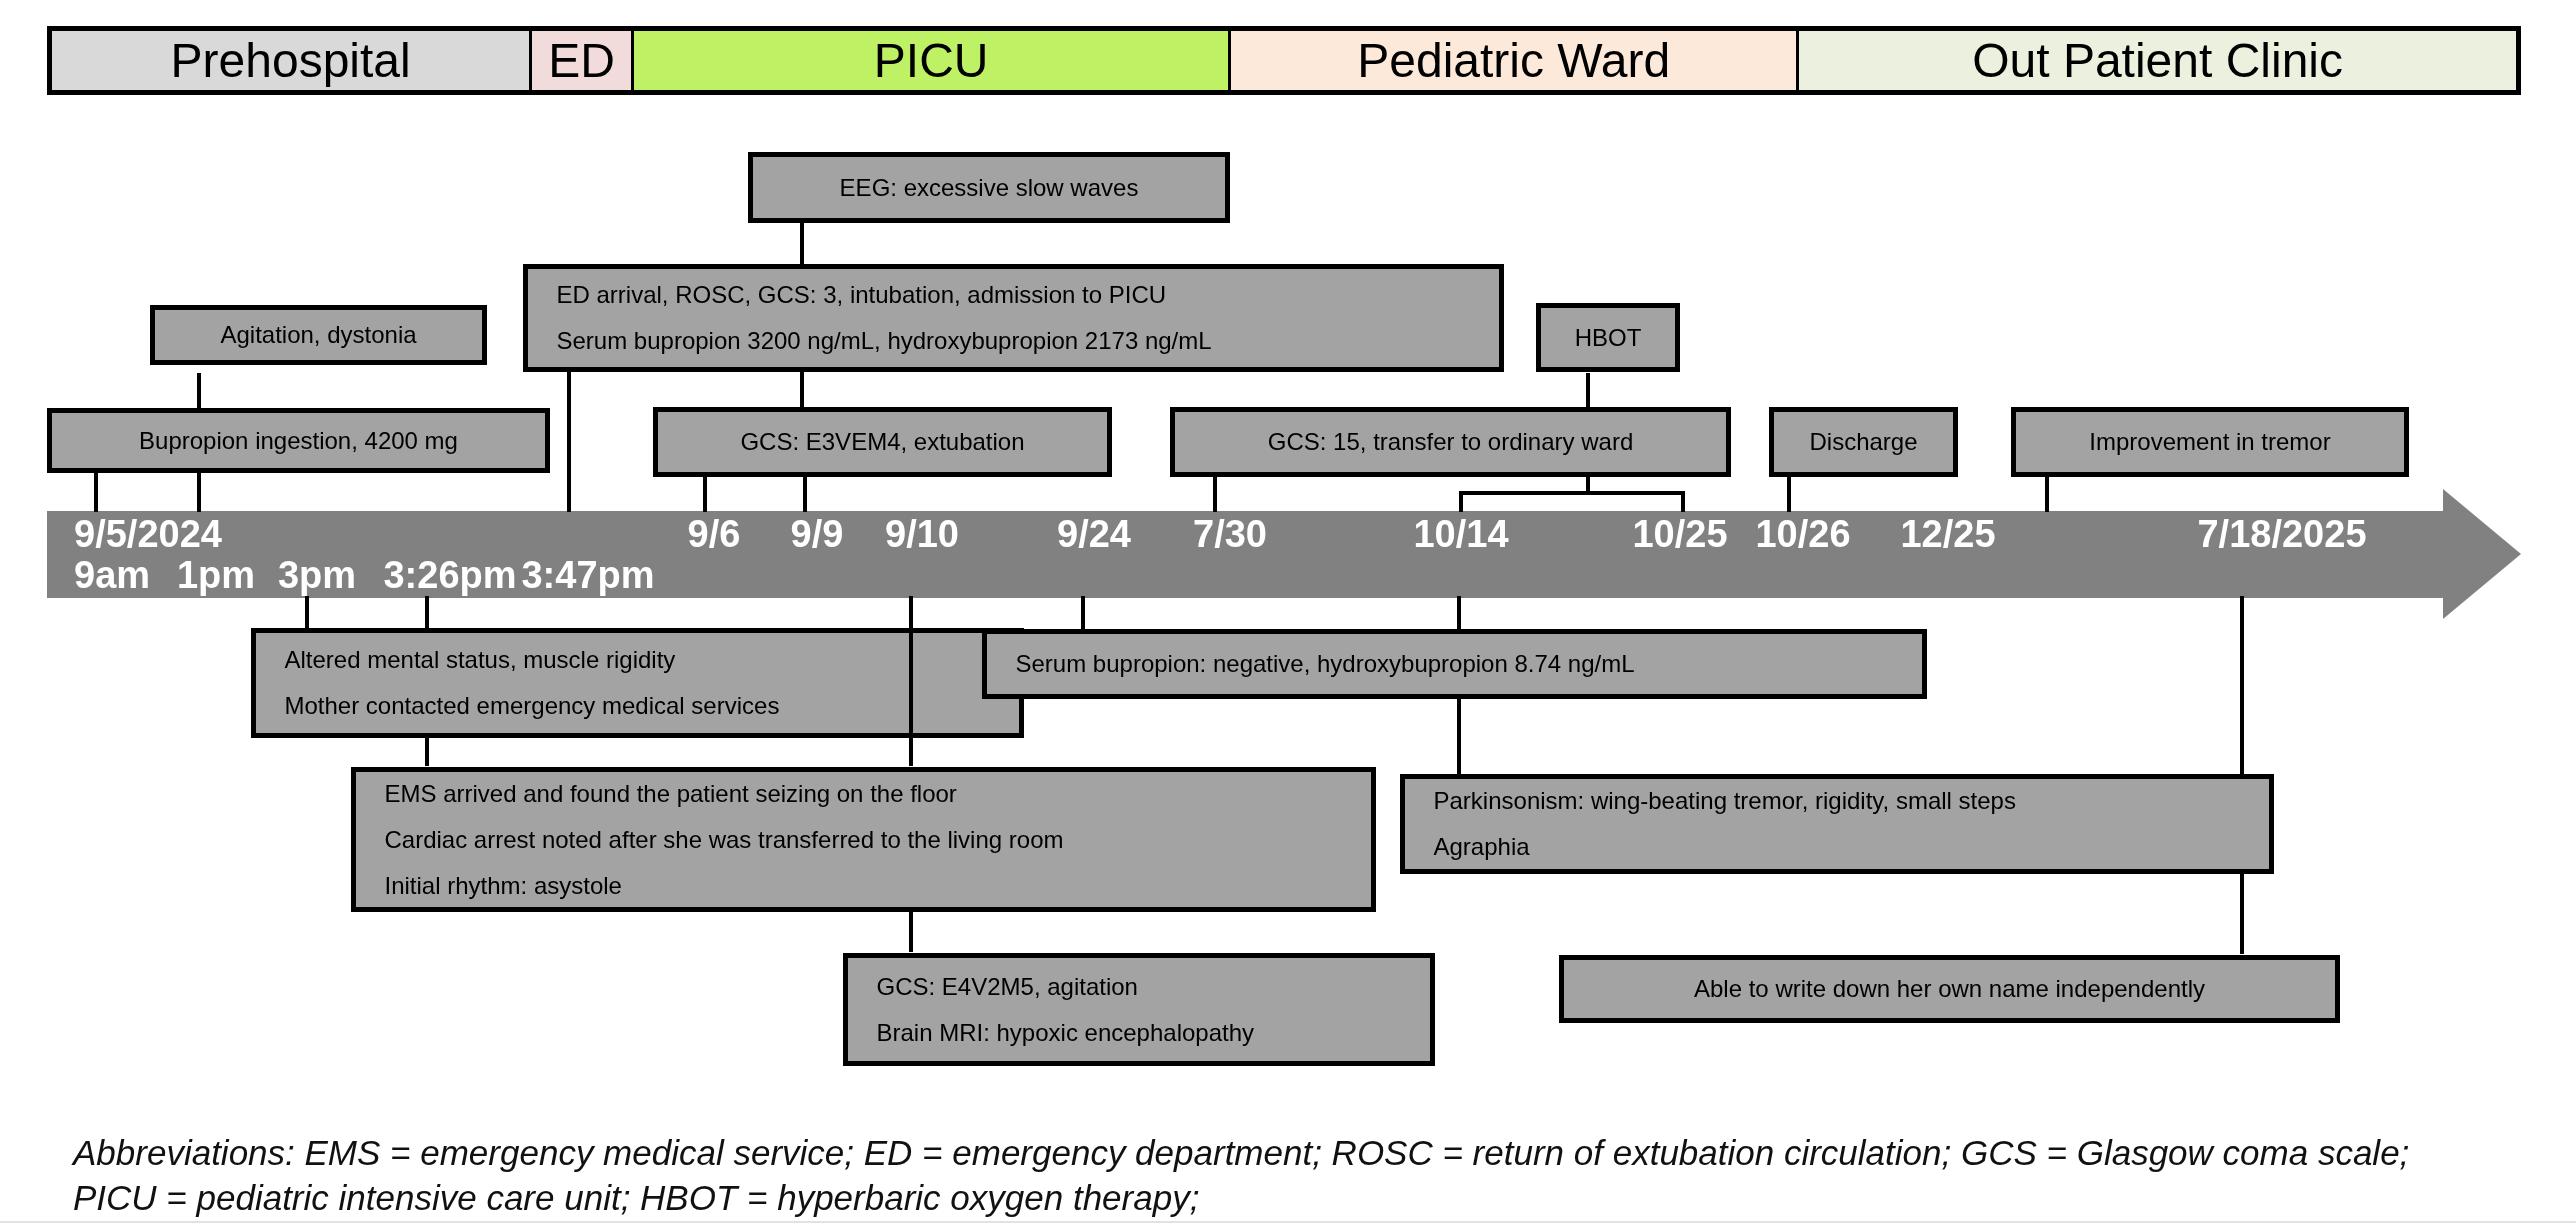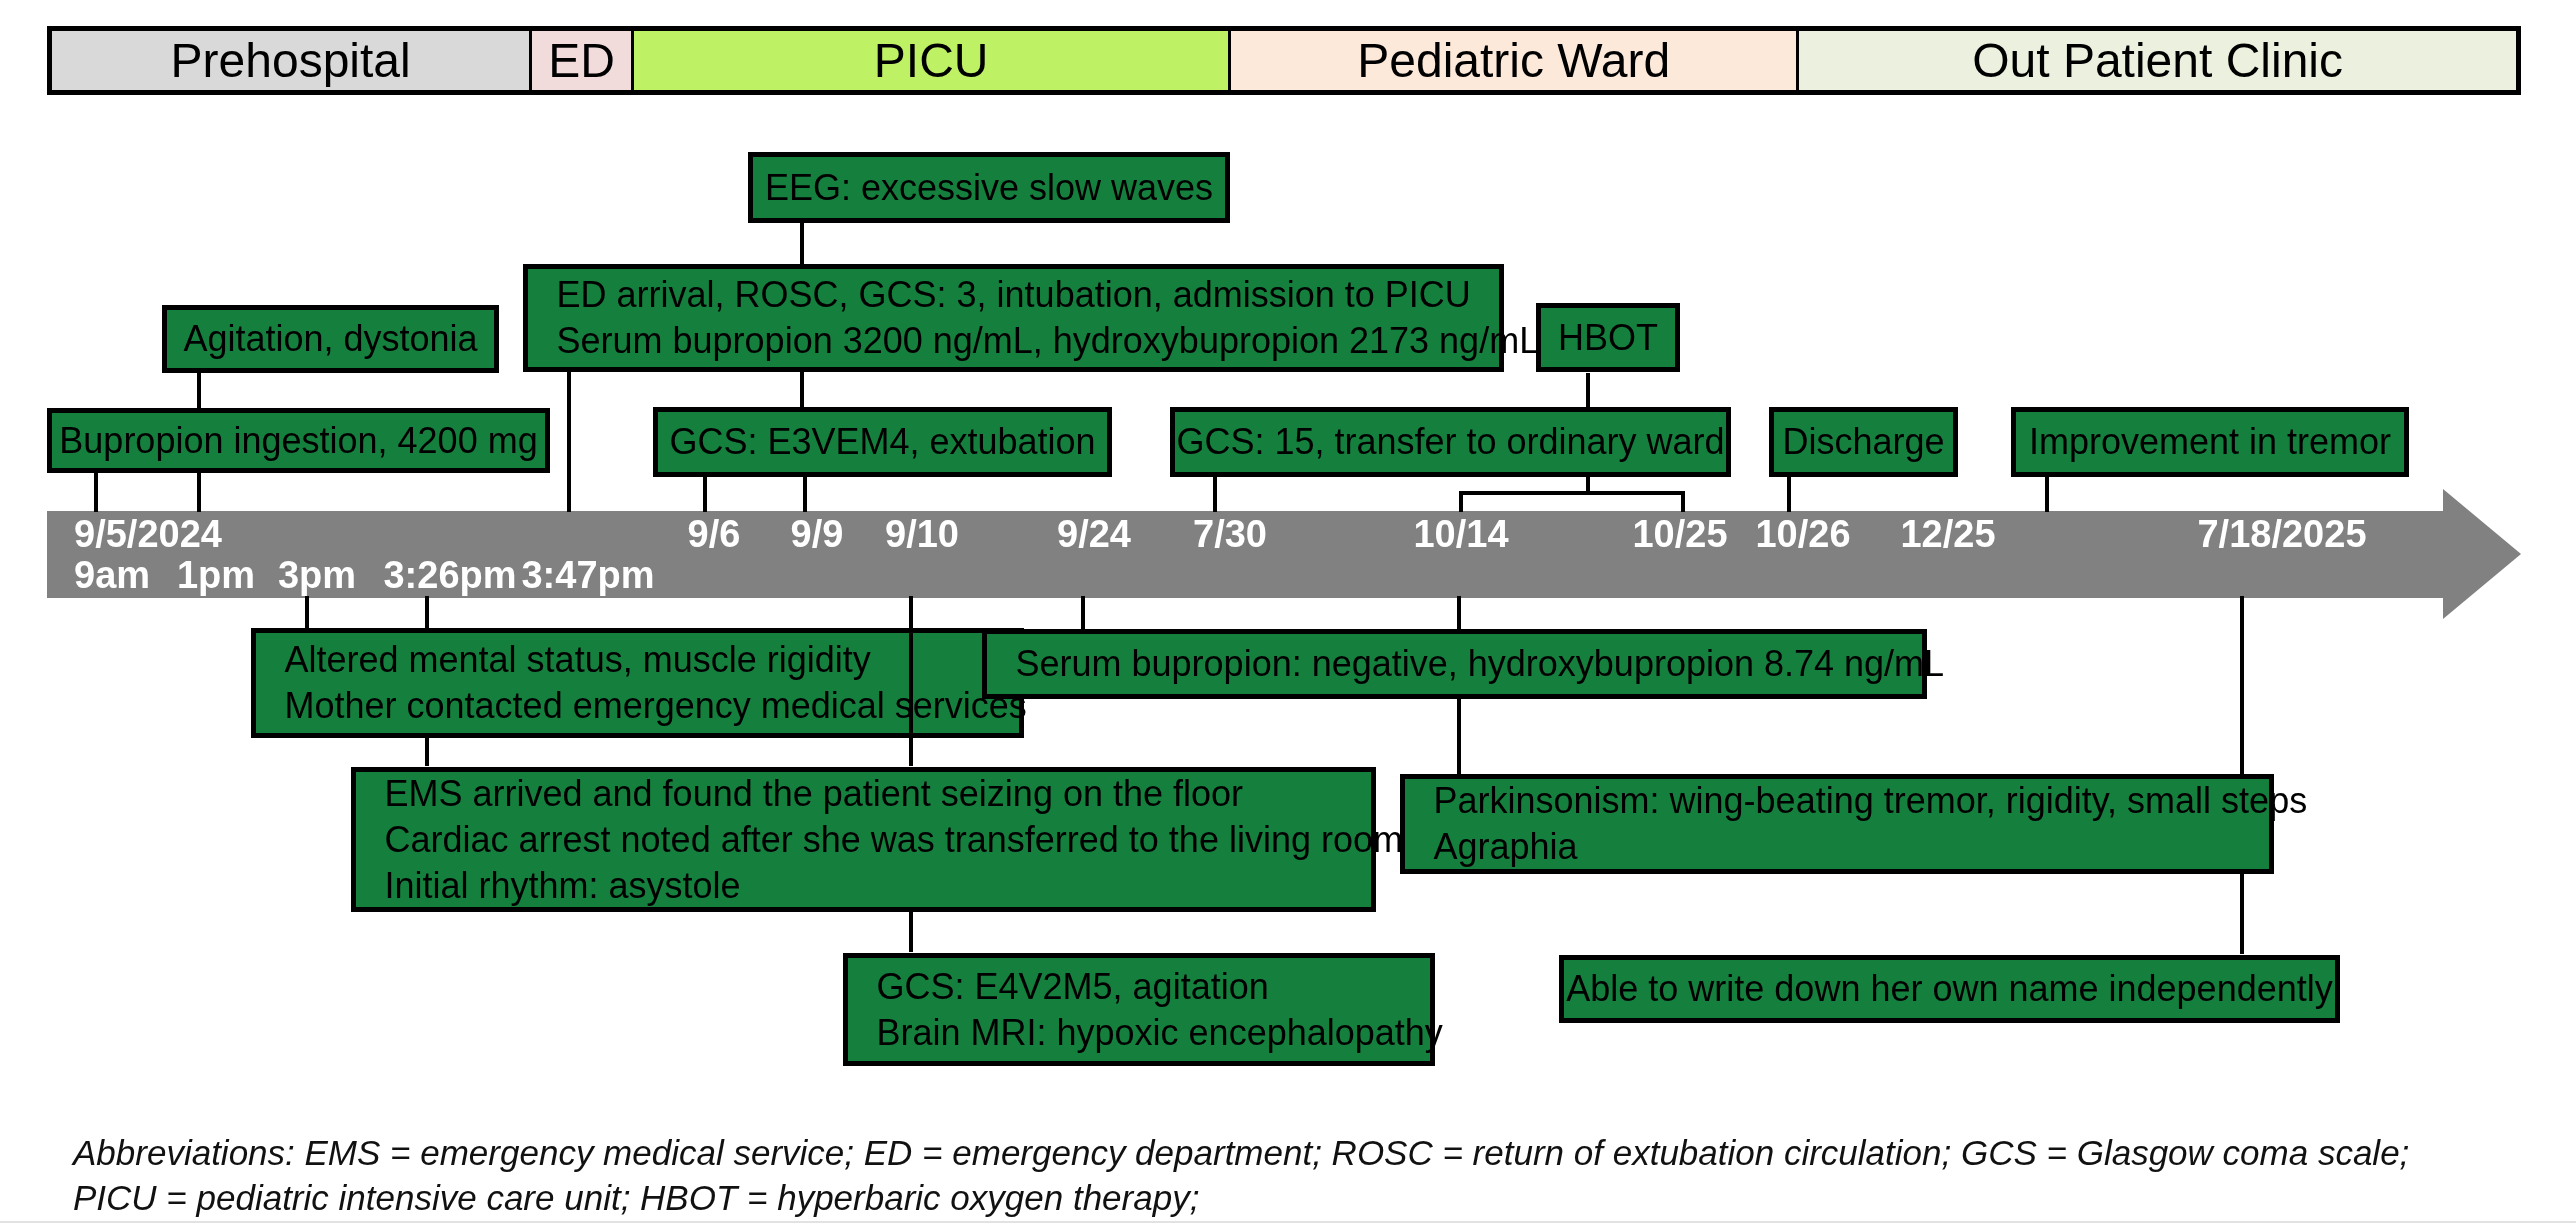--- a/index.html
+++ b/index.html
@@ -34,22 +34,22 @@
     white-space:nowrap;z-index:4;
   }
   .ctr{transform:translateX(-50%);}
   .row1{top:514px;} .row2{top:555px;}
   
   .vline{position:absolute;width:3.9px;background:#000;z-index:1;}
   .hline{position:absolute;height:3.9px;background:#000;z-index:1;}
   .over{z-index:3;}
   
   .box{
-    position:absolute;background:#15803d;border:5.2px solid #000;box-sizing:border-box;
-    font-size:36px;z-index:2;display:flex;flex-direction:column;justify-content:center;
+    position:absolute;background:#a3a3a3;border:5.2px solid #000;box-sizing:border-box;
+    font-size:24px;z-index:2;display:flex;flex-direction:column;justify-content:center;
     white-space:nowrap;
   }
   .cbox{align-items:center;text-align:center;}
   .lbox{align-items:flex-start;text-align:left;padding-left:28.5px;}
   .box .ln{line-height:46px;}
   
   .footer-line{
     position:absolute;left:73px;font-size:35px;font-style:italic;color:#111;
     white-space:nowrap;z-index:1;
   }
@@ -117,21 +117,21 @@
 <div class="tl-label row1 ctr" style="left:1803px;">10/26</div>
 <div class="tl-label row1 ctr" style="left:1948px;">12/25</div>
 <div class="tl-label row1 ctr" style="left:2282px;">7/18/2025</div>
 
 <div class="tl-label row2" style="left:74px;">9am</div>
 <div class="tl-label row2 ctr" style="left:216px;">1pm</div>
 <div class="tl-label row2 ctr" style="left:317px;">3pm</div>
 <div class="tl-label row2 ctr" style="left:450px;">3:26pm</div>
 <div class="tl-label row2 ctr" style="left:588px;">3:47pm</div>
 
-<div class="box cbox" style="left:162px;top:305px;width:337px;height:68px;">
+<div class="box cbox" style="left:150px;top:305px;width:337px;height:60px;">
   <div class="ln">Agitation, dystonia</div>
 </div>
 
 <div class="box cbox" style="left:47px;top:408px;width:503px;height:65px;">
   <div class="ln">Bupropion ingestion, 4200 mg</div>
 </div>
 
 <div class="box cbox" style="left:748px;top:152px;width:482px;height:71px;">
   <div class="ln">EEG: excessive slow waves</div>
 </div>

